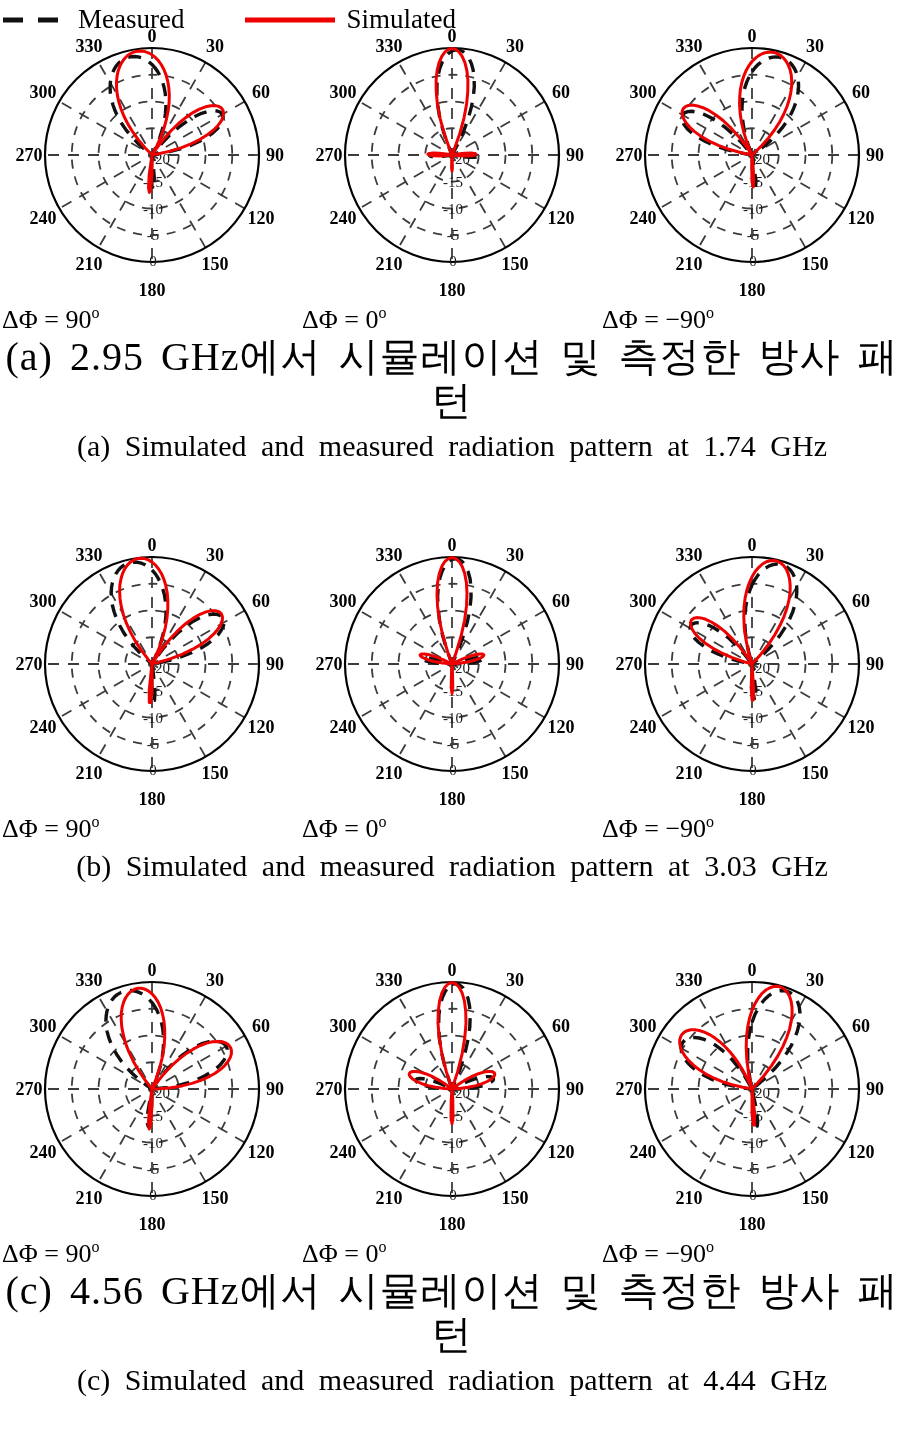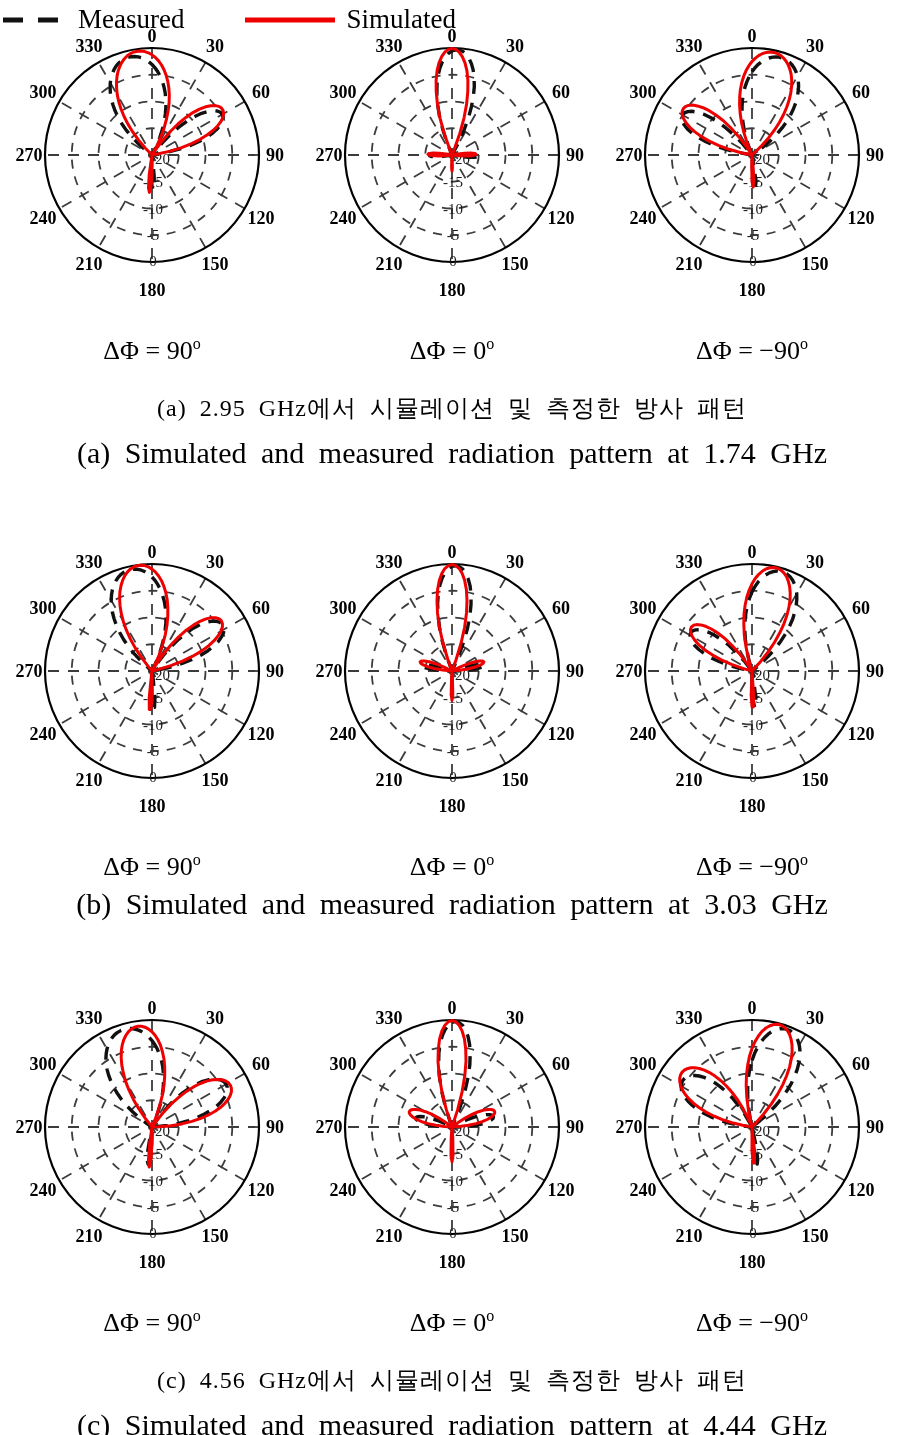--- a/index.html
+++ b/index.html
@@ -4,24 +4,24 @@
 <style>
   html,body{margin:0;padding:0;background:#fff;}
   body{width:904px;height:1435px;font-family:"Liberation Serif",serif;color:#000;}
   .figure{position:relative;width:904px;height:1435px;overflow:hidden;background:#fff;}
   .legend{position:absolute;top:4px;left:0;width:100%;display:flex;align-items:center;font-size:27px;z-index:5;pointer-events:none;}
   .legend .lbl{margin-left:8px;}
   .legend .spacer{width:58px;}
   .plots-row{display:flex;justify-content:space-between;padding:0 2px;}
   .plot{width:300px;height:300px;}
   .phi-row{display:flex;justify-content:space-between;padding:0 2px;margin-top:4px;}
-  .phi{width:300px;text-align:center;font-size:26px;margin-top:31px;}
+  .phi{width:300px;text-align:left;font-size:26px;}
   .phi sup{font-size:16px;}
   .caption{text-align:center;}
-  .caption-ko{font-size:24px;line-height:44px;margin-top:20px;letter-spacing:1px;word-spacing:6px;}
+  .caption-ko{font-size:40px;line-height:44px;margin-top:0;letter-spacing:1px;word-spacing:6px;}
   .caption-en{font-size:30px;line-height:46px;word-spacing:7px;}
   .sec-a{margin-top:0;}
   .sec-b{margin-top:40px;}
   .sec-c{margin-top:45px;}
   .plot svg text{font-family:"Liberation Serif",serif;}
 </style>
 </head>
 <body>
 
 <div class="figure">

